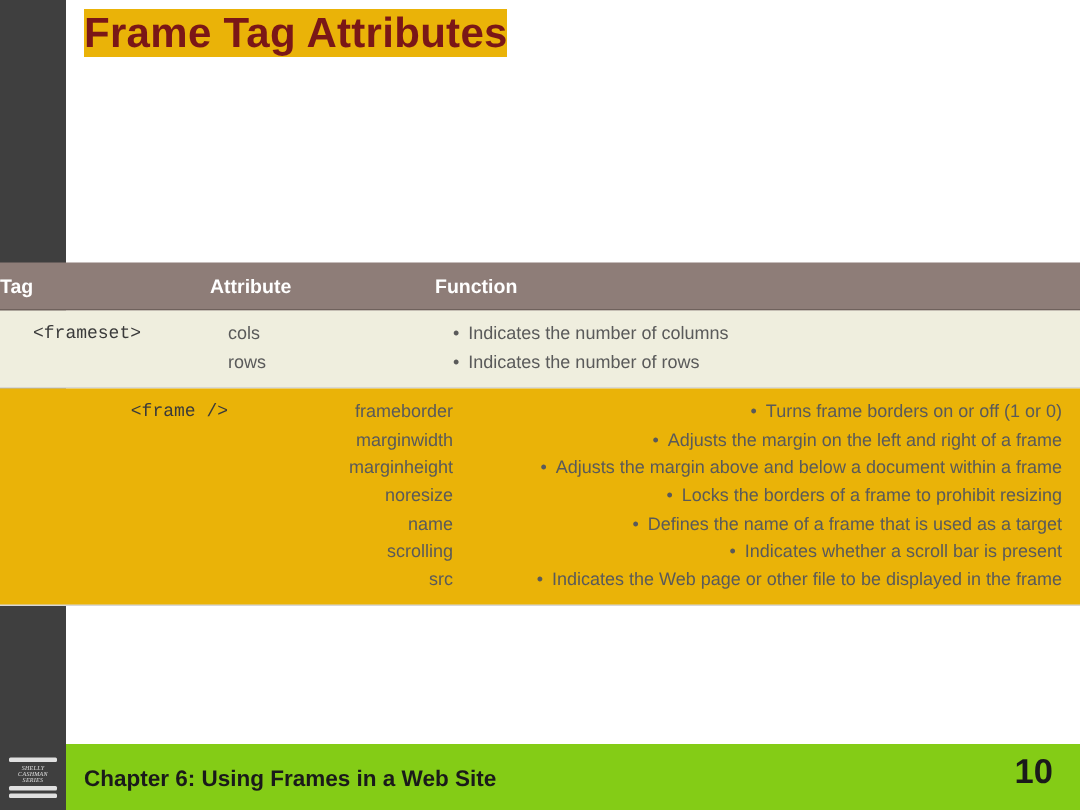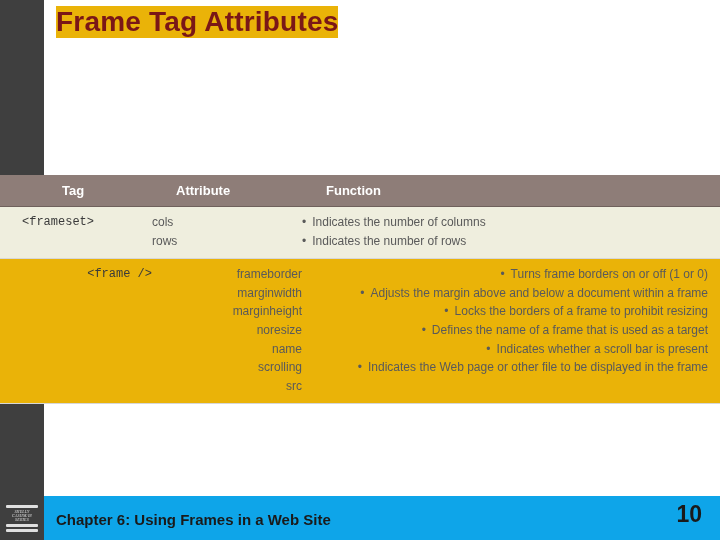--- a/index.html
+++ b/index.html
@@ -44,21 +44,21 @@
   .thead {
     display: flex;
     background: #8e7d78;
     color: #fff;
     font-size: 13px;
     font-weight: bold;
     height: 32px;
     align-items: center;
     border-bottom: 1px solid #6f615c;
   }
-  .col-tag   { width: 140px; padding-left: 26px; margin-left: 36px; }
+  .col-tag   { width: 140px; padding-left: 0; }
   .col-attr  { width: 150px; }
   .col-func  { flex: 1; }
 
   .row {
     display: flex;
     font-size: 12px;
     color: #4d4d4d;
     line-height: 1.55;
     padding: 6px 0 8px 12px;
     border-bottom: 1px solid #d7d7d7;
@@ -86,21 +86,21 @@
   .row .funccell div::before {
     content: "•";
     margin-right: 6px;
     color: #5a5a5a;
   }
 
   .footer {
     position: absolute;
     left: 0; right: 0; bottom: 0;
     height: 44px;
-    background: #0ea5e9;
+    background: #84cc16;
     display: flex;
     align-items: center;
   }
   .footer-stripe {
     position: absolute;
     left: 0; top: 0; width: 44px; height: 44px;
     background: #3f3f3f;
     display: flex; align-items: center; justify-content: center;
   }
   .logo {
@@ -164,20 +164,21 @@
         <div>frameborder</div>
         <div>marginwidth</div>
         <div>marginheight</div>
         <div>noresize</div>
         <div>name</div>
         <div>scrolling</div>
         <div>src</div>
       </div>
       <div class="funccell">
         <div>Turns frame borders on or off (1 or 0)</div>
+        <div>Adjusts the margin on the left and right of a frame</div>
         <div>Adjusts the margin above and below a document within a frame</div>
         <div>Locks the borders of a frame to prohibit resizing</div>
         <div>Defines the name of a frame that is used as a target</div>
         <div>Indicates whether a scroll bar is present</div>
         <div>Indicates the Web page or other file to be displayed in the frame</div>
       </div>
     </div>
   </div>
 
   <div class="footer">

